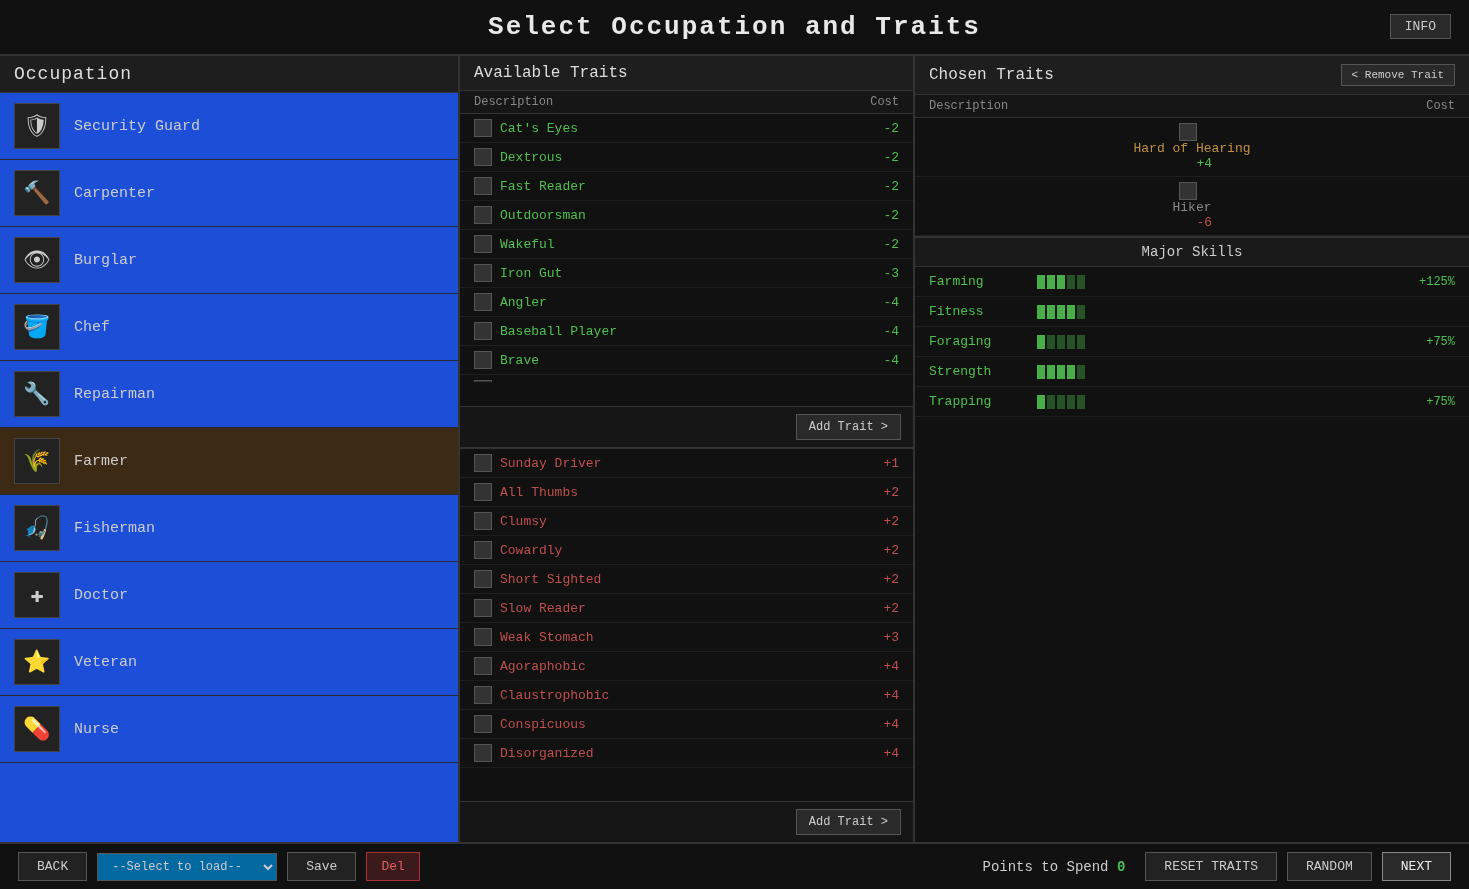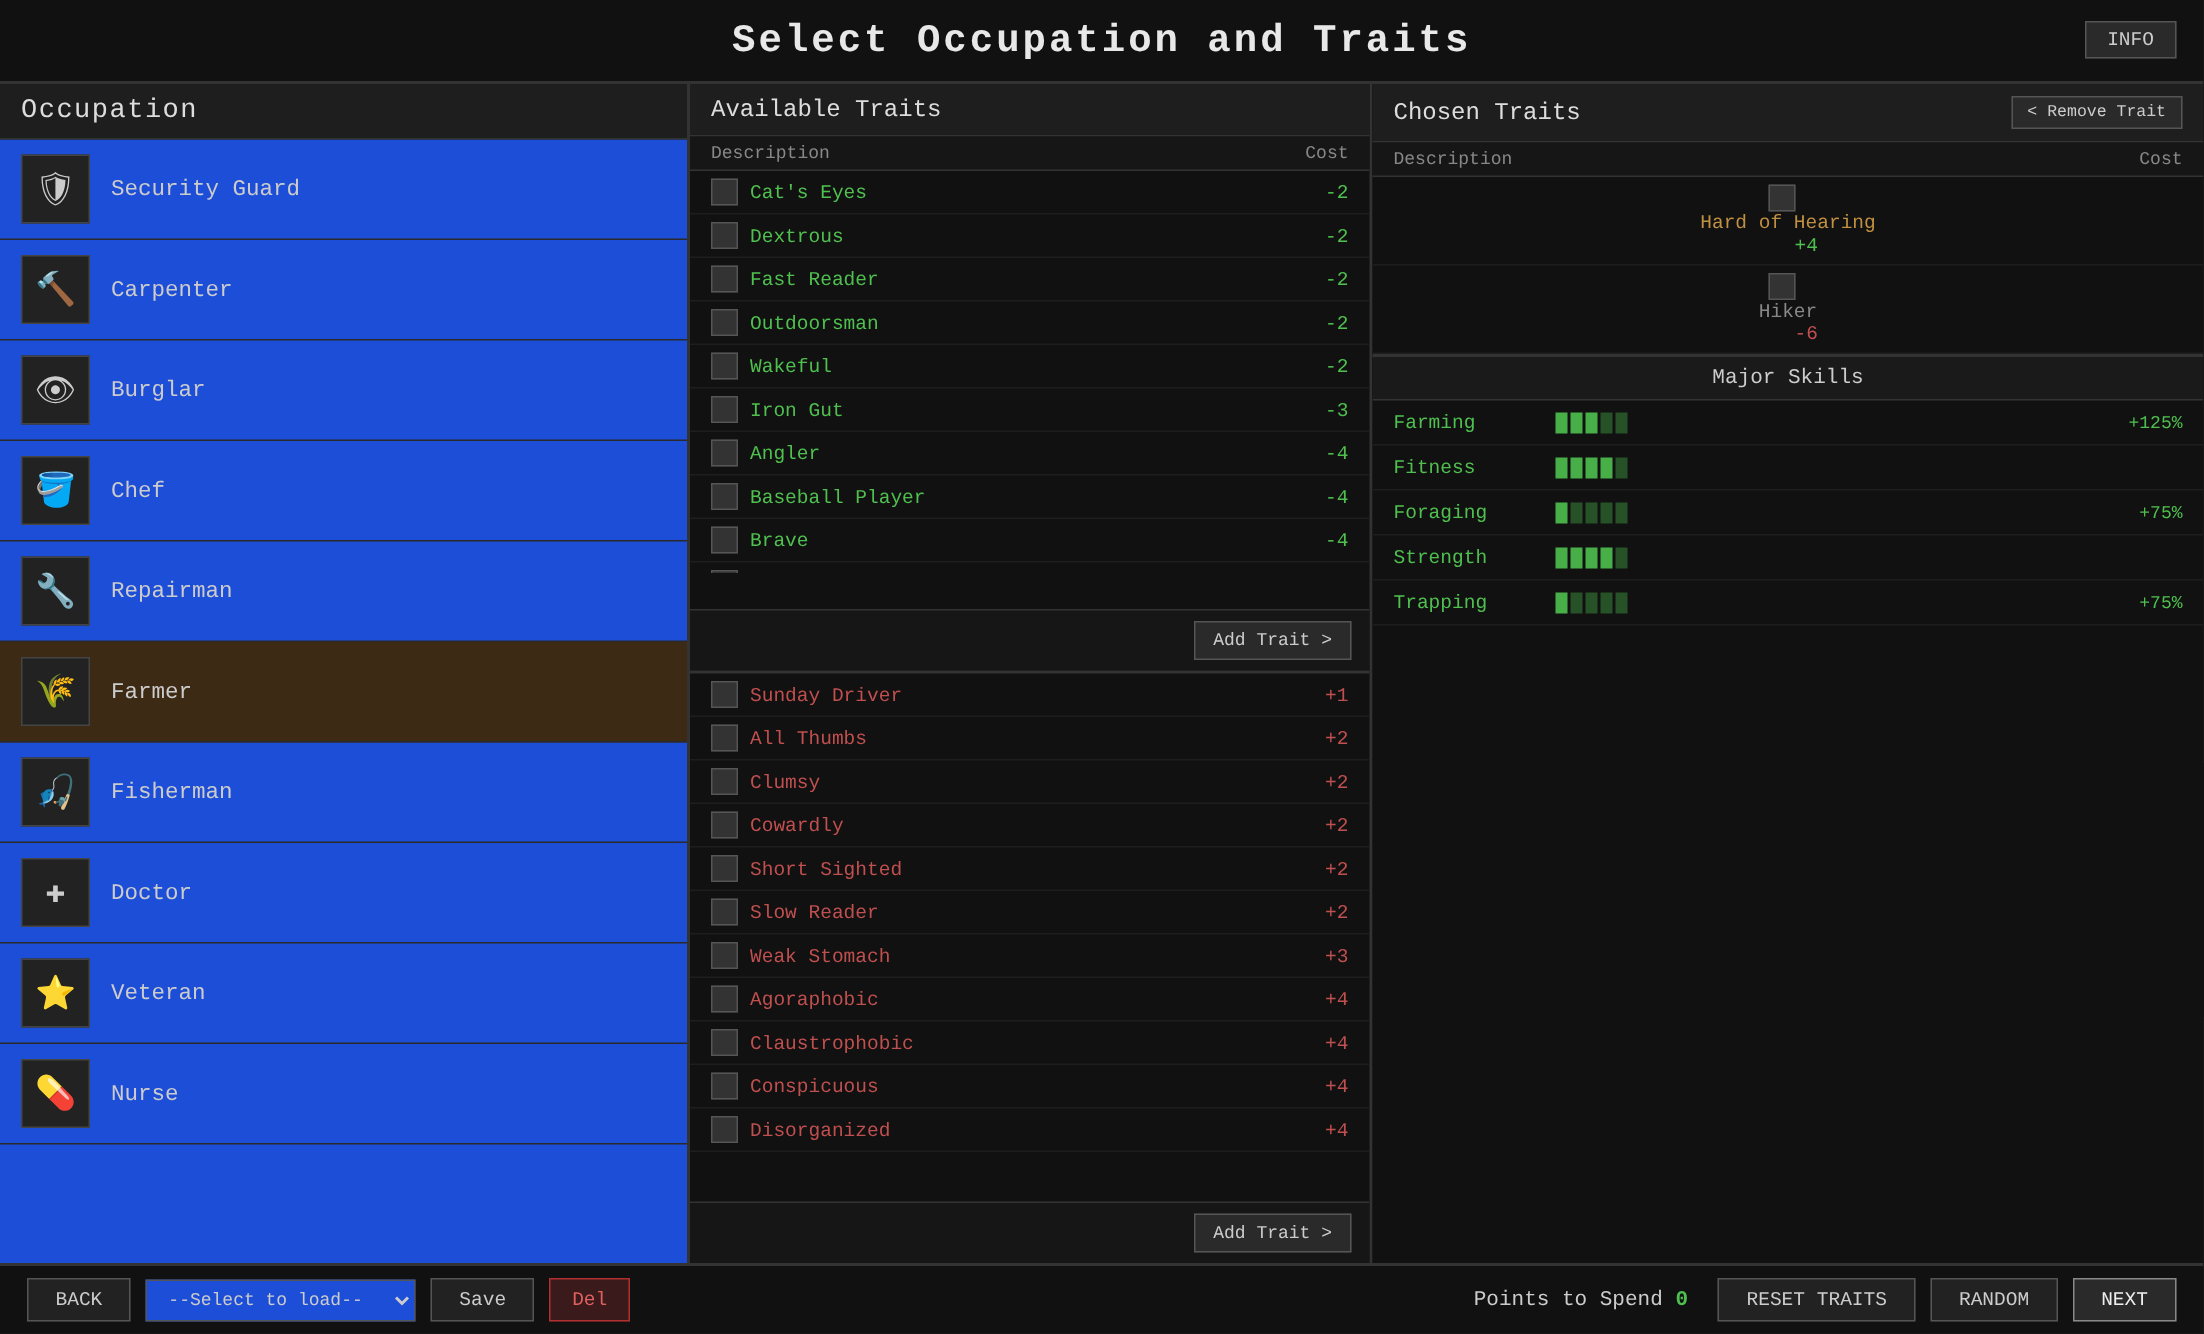--- a/index.html
+++ b/index.html
@@ -312,21 +312,21 @@
     .bottom-btn {
       background: #222;
       border: 1px solid #555;
       color: #ccc;
       padding: 6px 18px;
       cursor: pointer;
       font-family: 'Courier New', monospace;
       font-size: 13px;
     }
     .preset-select {
-      background: #1d4ed8;
+      background: #0369a1;
       border: 1px solid #555;
       color: #ccc;
       padding: 5px 10px;
       font-family: 'Courier New', monospace;
       font-size: 12px;
       width: 180px;
     }
     .del-btn {
       background: #3a1a1a;
       border: 1px solid #b03030;

